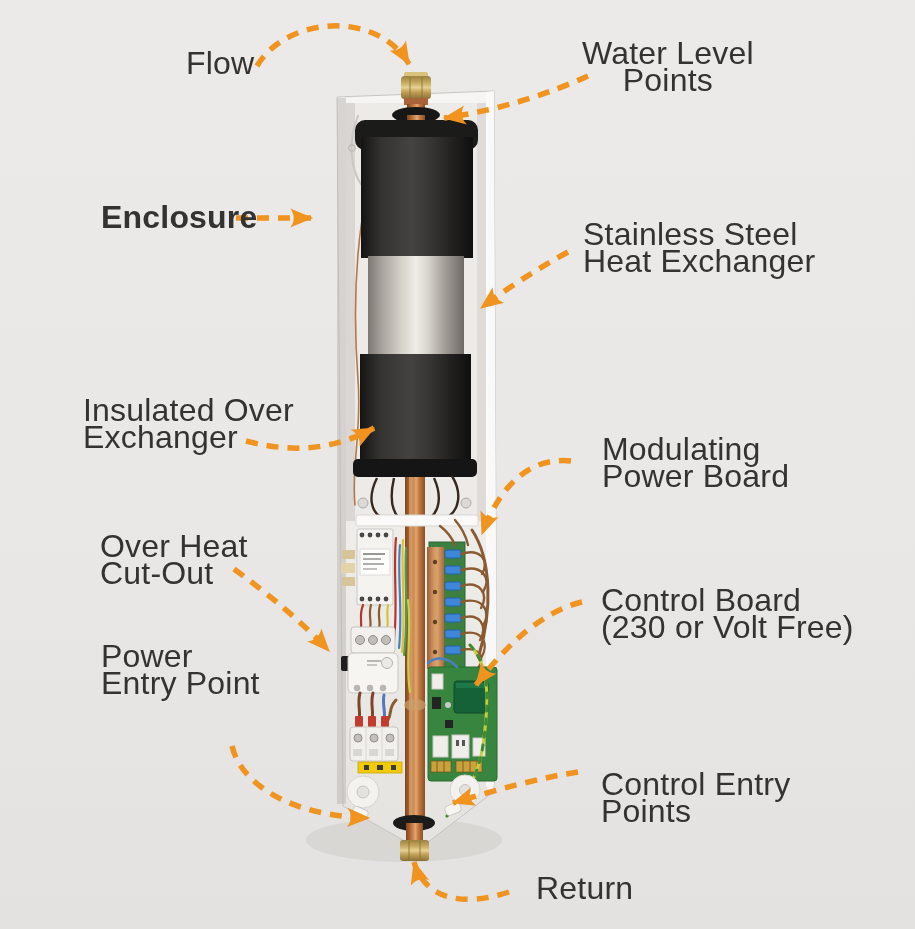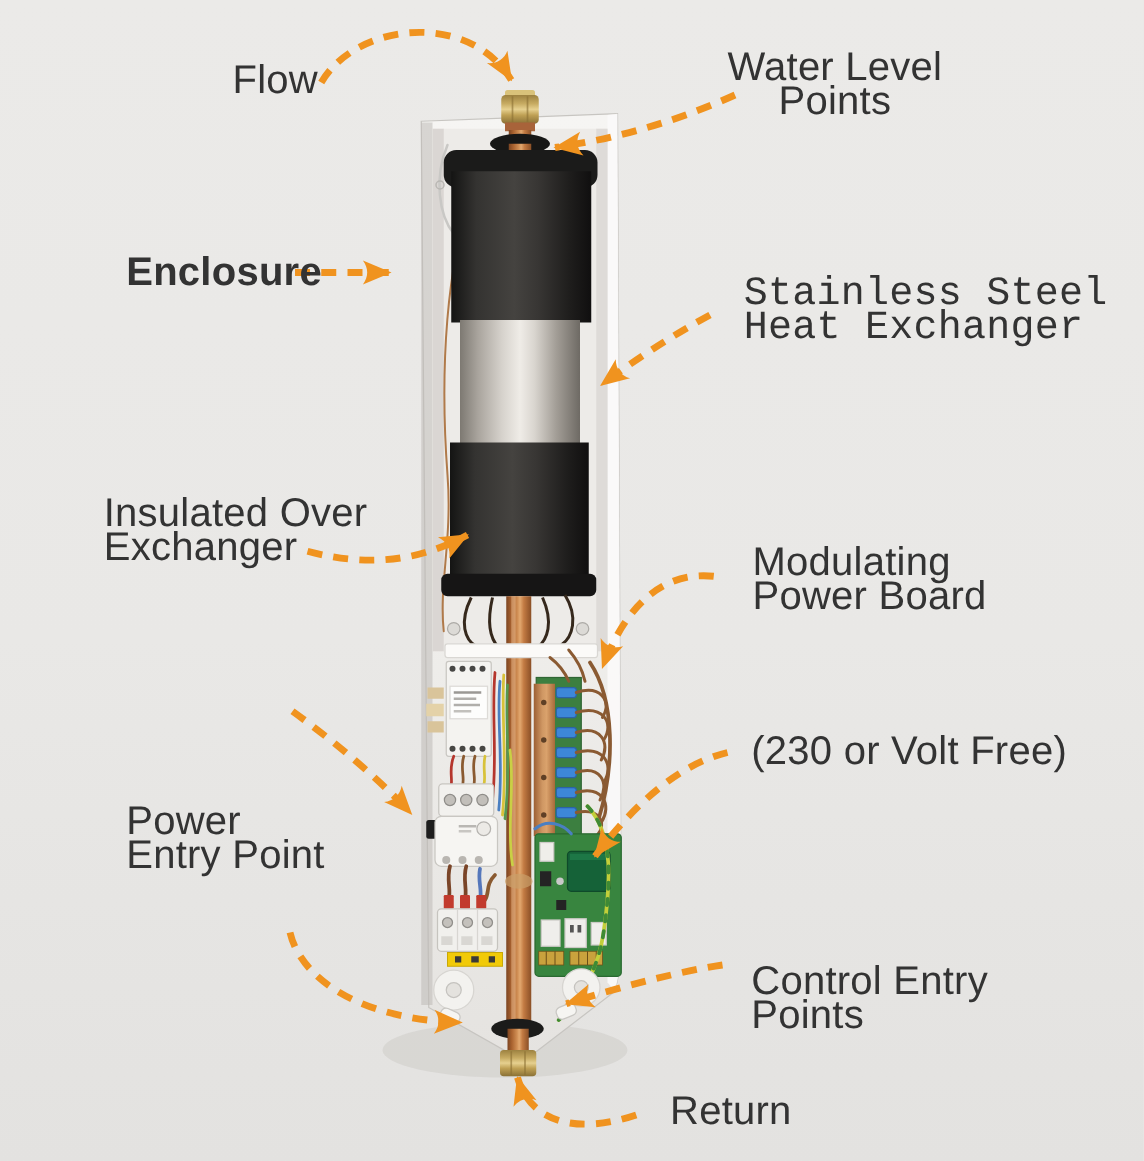--- a/index.html
+++ b/index.html
@@ -10,21 +10,21 @@
   }
   svg.scene{position:absolute;left:0;top:0;width:915px;height:929px;}
   .label{
     position:absolute;color:#333333;font-size:32px;line-height:27px;
     letter-spacing:.2px;white-space:nowrap;
   }
   .label span{display:block;}
   .lbl-flow{left:186px;top:50px;}
   .lbl-wls{left:582px;top:40px;text-align:center;}
   .lbl-enclosure{left:101px;top:204px;font-weight:bold;}
-  .lbl-sshe{left:595px;top:221px;font-family:Liberation Mono, monospace;}
+  .lbl-sshe{left:583px;top:221px;}
   .lbl-ihe{left:83px;top:397px;}
   .lbl-mpb{left:602px;top:436px;}
   .lbl-ohco{left:100px;top:533px;}
   .lbl-cb{left:601px;top:587px;}
   .lbl-pep{left:101px;top:643px;}
   .lbl-cep{left:601px;top:745px;margin-top:26px;}
   .lbl-return{left:536px;top:875px;}
   .arrow{fill:none;stroke:#f0931f;stroke-width:5.5;stroke-dasharray:12 9;stroke-linecap:butt;}
   .wire{fill:none;stroke-linecap:round;}
 </style>
@@ -308,21 +308,26 @@
   <span>Heat Exchanger</span>
 </div>
 <div class="label lbl-ihe">
   <span>Insulated Over</span>
   <span>Exchanger</span>
 </div>
 <div class="label lbl-mpb">
   <span>Modulating</span>
   <span>Power Board</span>
 </div>
+<div class="label lbl-ohco">
+  <span>Over Heat</span>
+  <span>Cut-Out</span>
+</div>
 <div class="label lbl-cb">
+  <span>Control Board</span>
   <span>(230 or Volt Free)</span>
 </div>
 <div class="label lbl-pep">
   <span>Power</span>
   <span>Entry Point</span>
 </div>
 <div class="label lbl-cep">
   <span>Control Entry</span>
   <span>Points</span>
 </div>

